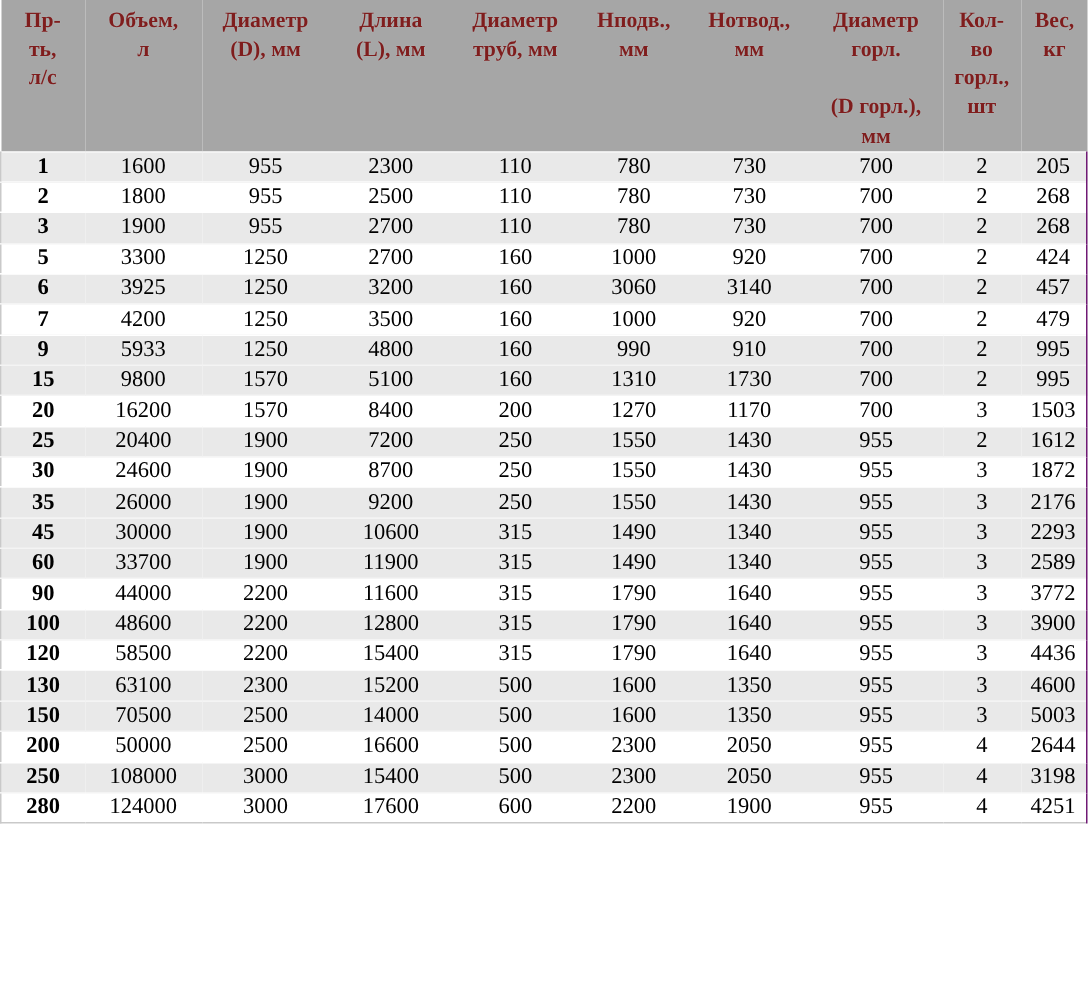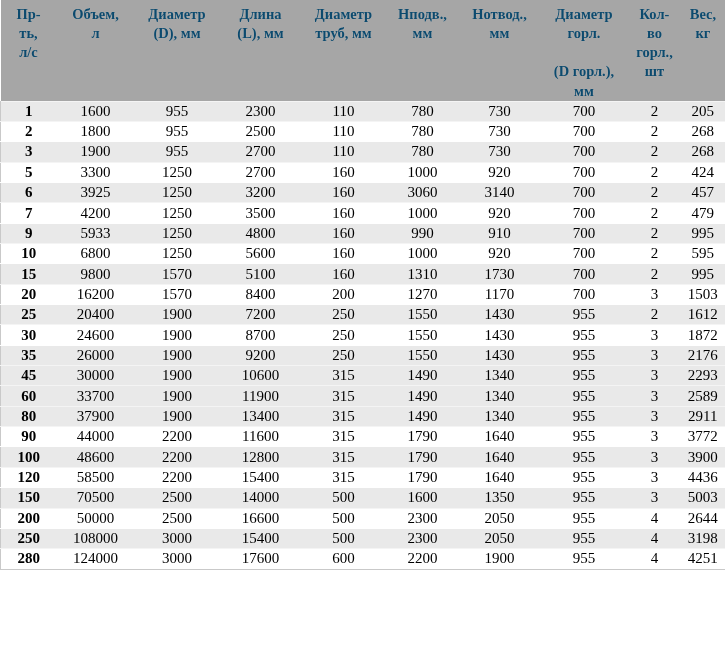--- a/index.html
+++ b/index.html
@@ -19,21 +19,21 @@
   .spec-table {
     width: 725px;
     border-collapse: collapse;
     table-layout: fixed;
     background: #ffffff;
   }
 
   
   .spec-table thead th {
     background: #a6a6a6;
-    color: #0c4a6e;
+    color: #7f1d1d;
     font-weight: bold;
     font-size: 14.5px;
     line-height: 1.32;
     text-align: center;
     vertical-align: top;
     padding: 5px 2px 0 2px;
     border: none;
     height: 96px;
     box-sizing: border-box;
     white-space: pre-line;
@@ -62,21 +62,21 @@
     background: #ffffff;
   }
   .spec-table tbody td.col-flow {
     font-weight: bold;
   }
   
   .spec-table tbody td.col-flow {
     border-left: 1px solid #c9c9c9;
   }
   .spec-table tbody td.col-weight {
-    border-right: 1px solid #701a75;
+    border-right: 4px solid #701a75;
   }
   .spec-table tbody tr:last-child td {
     border-bottom: 1px solid #c9c9c9;
   }
 </style>
 </head>
 <body>
 
 <table class="spec-table">
   <colgroup>
@@ -199,32 +199,20 @@
         <td class="col-volume">5933</td>
         <td class="col-diameter">1250</td>
         <td class="col-length">4800</td>
         <td class="col-pipe_diameter">160</td>
         <td class="col-h_inlet">990</td>
         <td class="col-h_outlet">910</td>
         <td class="col-neck_diameter">700</td>
         <td class="col-neck_count">2</td>
         <td class="col-weight">995</td>
       </tr>
-      <tr class="even">
-        <td class="col-flow">10</td>
-        <td class="col-volume">6800</td>
-        <td class="col-diameter">1250</td>
-        <td class="col-length">5600</td>
-        <td class="col-pipe_diameter">160</td>
-        <td class="col-h_inlet">1000</td>
-        <td class="col-h_outlet">920</td>
-        <td class="col-neck_diameter">700</td>
-        <td class="col-neck_count">2</td>
-        <td class="col-weight">595</td>
-      </tr>
       <tr class="odd">
         <td class="col-flow">15</td>
         <td class="col-volume">9800</td>
         <td class="col-diameter">1570</td>
         <td class="col-length">5100</td>
         <td class="col-pipe_diameter">160</td>
         <td class="col-h_inlet">1310</td>
         <td class="col-h_outlet">1730</td>
         <td class="col-neck_diameter">700</td>
         <td class="col-neck_count">2</td>
@@ -295,32 +283,20 @@
         <td class="col-volume">33700</td>
         <td class="col-diameter">1900</td>
         <td class="col-length">11900</td>
         <td class="col-pipe_diameter">315</td>
         <td class="col-h_inlet">1490</td>
         <td class="col-h_outlet">1340</td>
         <td class="col-neck_diameter">955</td>
         <td class="col-neck_count">3</td>
         <td class="col-weight">2589</td>
       </tr>
-      <tr class="odd">
-        <td class="col-flow">80</td>
-        <td class="col-volume">37900</td>
-        <td class="col-diameter">1900</td>
-        <td class="col-length">13400</td>
-        <td class="col-pipe_diameter">315</td>
-        <td class="col-h_inlet">1490</td>
-        <td class="col-h_outlet">1340</td>
-        <td class="col-neck_diameter">955</td>
-        <td class="col-neck_count">3</td>
-        <td class="col-weight">2911</td>
-      </tr>
       <tr class="even">
         <td class="col-flow">90</td>
         <td class="col-volume">44000</td>
         <td class="col-diameter">2200</td>
         <td class="col-length">11600</td>
         <td class="col-pipe_diameter">315</td>
         <td class="col-h_inlet">1790</td>
         <td class="col-h_outlet">1640</td>
         <td class="col-neck_diameter">955</td>
         <td class="col-neck_count">3</td>
@@ -342,20 +318,32 @@
         <td class="col-flow">120</td>
         <td class="col-volume">58500</td>
         <td class="col-diameter">2200</td>
         <td class="col-length">15400</td>
         <td class="col-pipe_diameter">315</td>
         <td class="col-h_inlet">1790</td>
         <td class="col-h_outlet">1640</td>
         <td class="col-neck_diameter">955</td>
         <td class="col-neck_count">3</td>
         <td class="col-weight">4436</td>
+      </tr>
+      <tr class="odd">
+        <td class="col-flow">130</td>
+        <td class="col-volume">63100</td>
+        <td class="col-diameter">2300</td>
+        <td class="col-length">15200</td>
+        <td class="col-pipe_diameter">500</td>
+        <td class="col-h_inlet">1600</td>
+        <td class="col-h_outlet">1350</td>
+        <td class="col-neck_diameter">955</td>
+        <td class="col-neck_count">3</td>
+        <td class="col-weight">4600</td>
       </tr>
       <tr class="odd">
         <td class="col-flow">150</td>
         <td class="col-volume">70500</td>
         <td class="col-diameter">2500</td>
         <td class="col-length">14000</td>
         <td class="col-pipe_diameter">500</td>
         <td class="col-h_inlet">1600</td>
         <td class="col-h_outlet">1350</td>
         <td class="col-neck_diameter">955</td>

